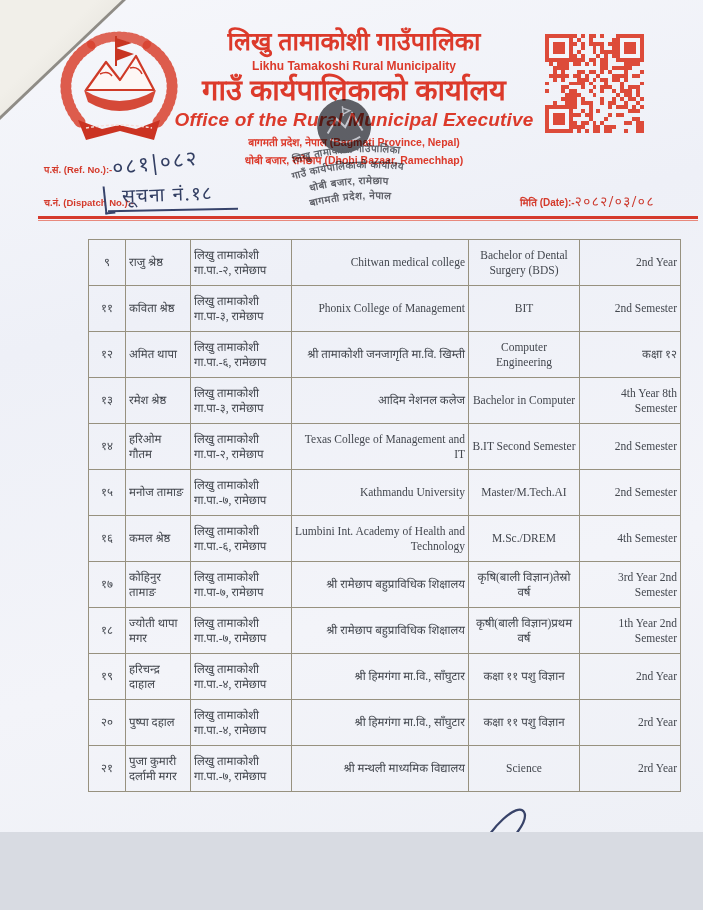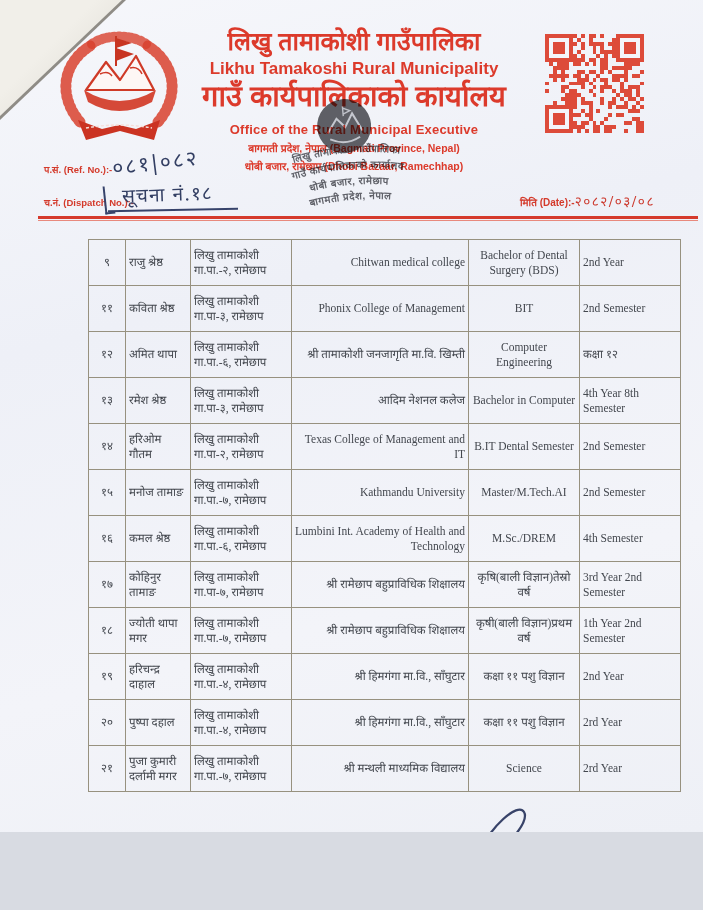--- a/index.html
+++ b/index.html
@@ -9,23 +9,23 @@
   
   .fold-edge{position:absolute;left:0;top:0;width:126px;height:120px;background:#8f8c86;
              clip-path:polygon(0 0,126px 0,0 120px);}
   .fold{position:absolute;left:0;top:0;width:122px;height:116px;
         background:linear-gradient(135deg,#f1efe9 40%,#dcd9d1 92%);
         clip-path:polygon(0 0,122px 0,0 116px);}
   
   .emblem{position:absolute;left:50px;top:26px;}
   .head{position:absolute;left:160px;top:28px;width:388px;text-align:center;color:#dc3a2b;}
   .t1{font-size:25px;font-weight:bold;line-height:1.1;}
-  .t2{font-size:17px;font-weight:bold;margin-top:3px;}
+  .t2{font-size:12px;font-weight:bold;margin-top:3px;}
   .t3{font-size:29px;font-weight:bold;margin-top:2px;line-height:1.1;}
-  .t4{font-size:13px;font-weight:bold;margin-top:10px;letter-spacing:.2px;}
+  .t4{font-size:19px;font-weight:bold;margin-top:3px;letter-spacing:.2px;font-style:italic;}
   .t5{font-size:10.5px;font-weight:bold;margin-top:4px;}
   .qr{position:absolute;left:545px;top:34px;width:99px;height:99px;}
   
   .ink-stamp{position:absolute;left:252px;top:94px;width:190px;height:130px;
              transform:rotate(-5deg);opacity:.9;mix-blend-mode:multiply;}
   
   .meta-label{position:absolute;color:#d43a2b;font-weight:bold;font-size:9.5px;}
   .hand{font-family:"DejaVu Serif","Liberation Serif",serif;color:#333f63;}
   .ref-val{position:absolute;left:112px;top:148px;font-size:21px;transform:rotate(-7deg);letter-spacing:2px;}
   .disp-val{position:absolute;left:122px;top:181px;font-size:19px;transform:rotate(-2deg);letter-spacing:1px;}
@@ -39,21 +39,21 @@
   
   table.students{position:absolute;left:88px;top:239px;width:550px;border-collapse:collapse;table-layout:fixed;}
   table.students td{border:1px solid #97917f;vertical-align:middle;padding:2px 3px;
        font-family:"Liberation Serif","DejaVu Serif",serif;
        font-size:11.5px;color:#43474e;height:41px;line-height:1.25;}
   td.c-sn{width:30px;text-align:center;color:#33373c;}
   td.c-name{width:58px;color:#2f3338;font-size:12px;padding-left:5px;}
   td.c-addr{width:94px;color:#2f3338;font-size:12px;white-space:pre-line;padding-left:5px;}
   td.c-college{width:170px;text-align:right;}
   td.c-subject{width:104px;text-align:center;}
-  td.c-year{width:94px;text-align:left;font-size:10.5px;color:#4c5158;}
+  td.c-year{width:94px;text-align:right;font-size:10.5px;color:#4c5158;}
   
   .sig{position:absolute;left:462px;top:798px;}
   .bstamp-name{position:absolute;left:500px;top:846px;font-size:13px;font-weight:bold;color:#88aede;opacity:.62;letter-spacing:1px;}
   .bstamp-title{position:absolute;left:454px;top:864px;font-size:10px;font-weight:normal;color:#5d95d2;letter-spacing:.5px;word-spacing:4px;}
 </style>
 </head>
 <body>
 
 <div class="page">
 
@@ -384,21 +384,21 @@
           <td class="c-college">आदिम नेशनल कलेज</td>
           <td class="c-subject">Bachelor in Computer</td>
           <td class="c-year">4th Year 8th Semester</td>
         </tr>
         <tr>
           <td class="c-sn">१४</td>
           <td class="c-name">हरिओम गौतम</td>
           <td class="c-addr">लिखु तामाकोशी
 गा.पा-२, रामेछाप</td>
           <td class="c-college">Texas College of Management and IT</td>
-          <td class="c-subject">B.IT Dental Semester</td>
+          <td class="c-subject">B.IT Second Semester</td>
           <td class="c-year">2nd Semester</td>
         </tr>
         <tr>
           <td class="c-sn">१५</td>
           <td class="c-name">मनोज तामाङ</td>
           <td class="c-addr">लिखु तामाकोशी
 गा.पा.-७, रामेछाप</td>
           <td class="c-college">Kathmandu University</td>
           <td class="c-subject">Master/M.Tech.AI</td>
           <td class="c-year">2nd Semester</td>

